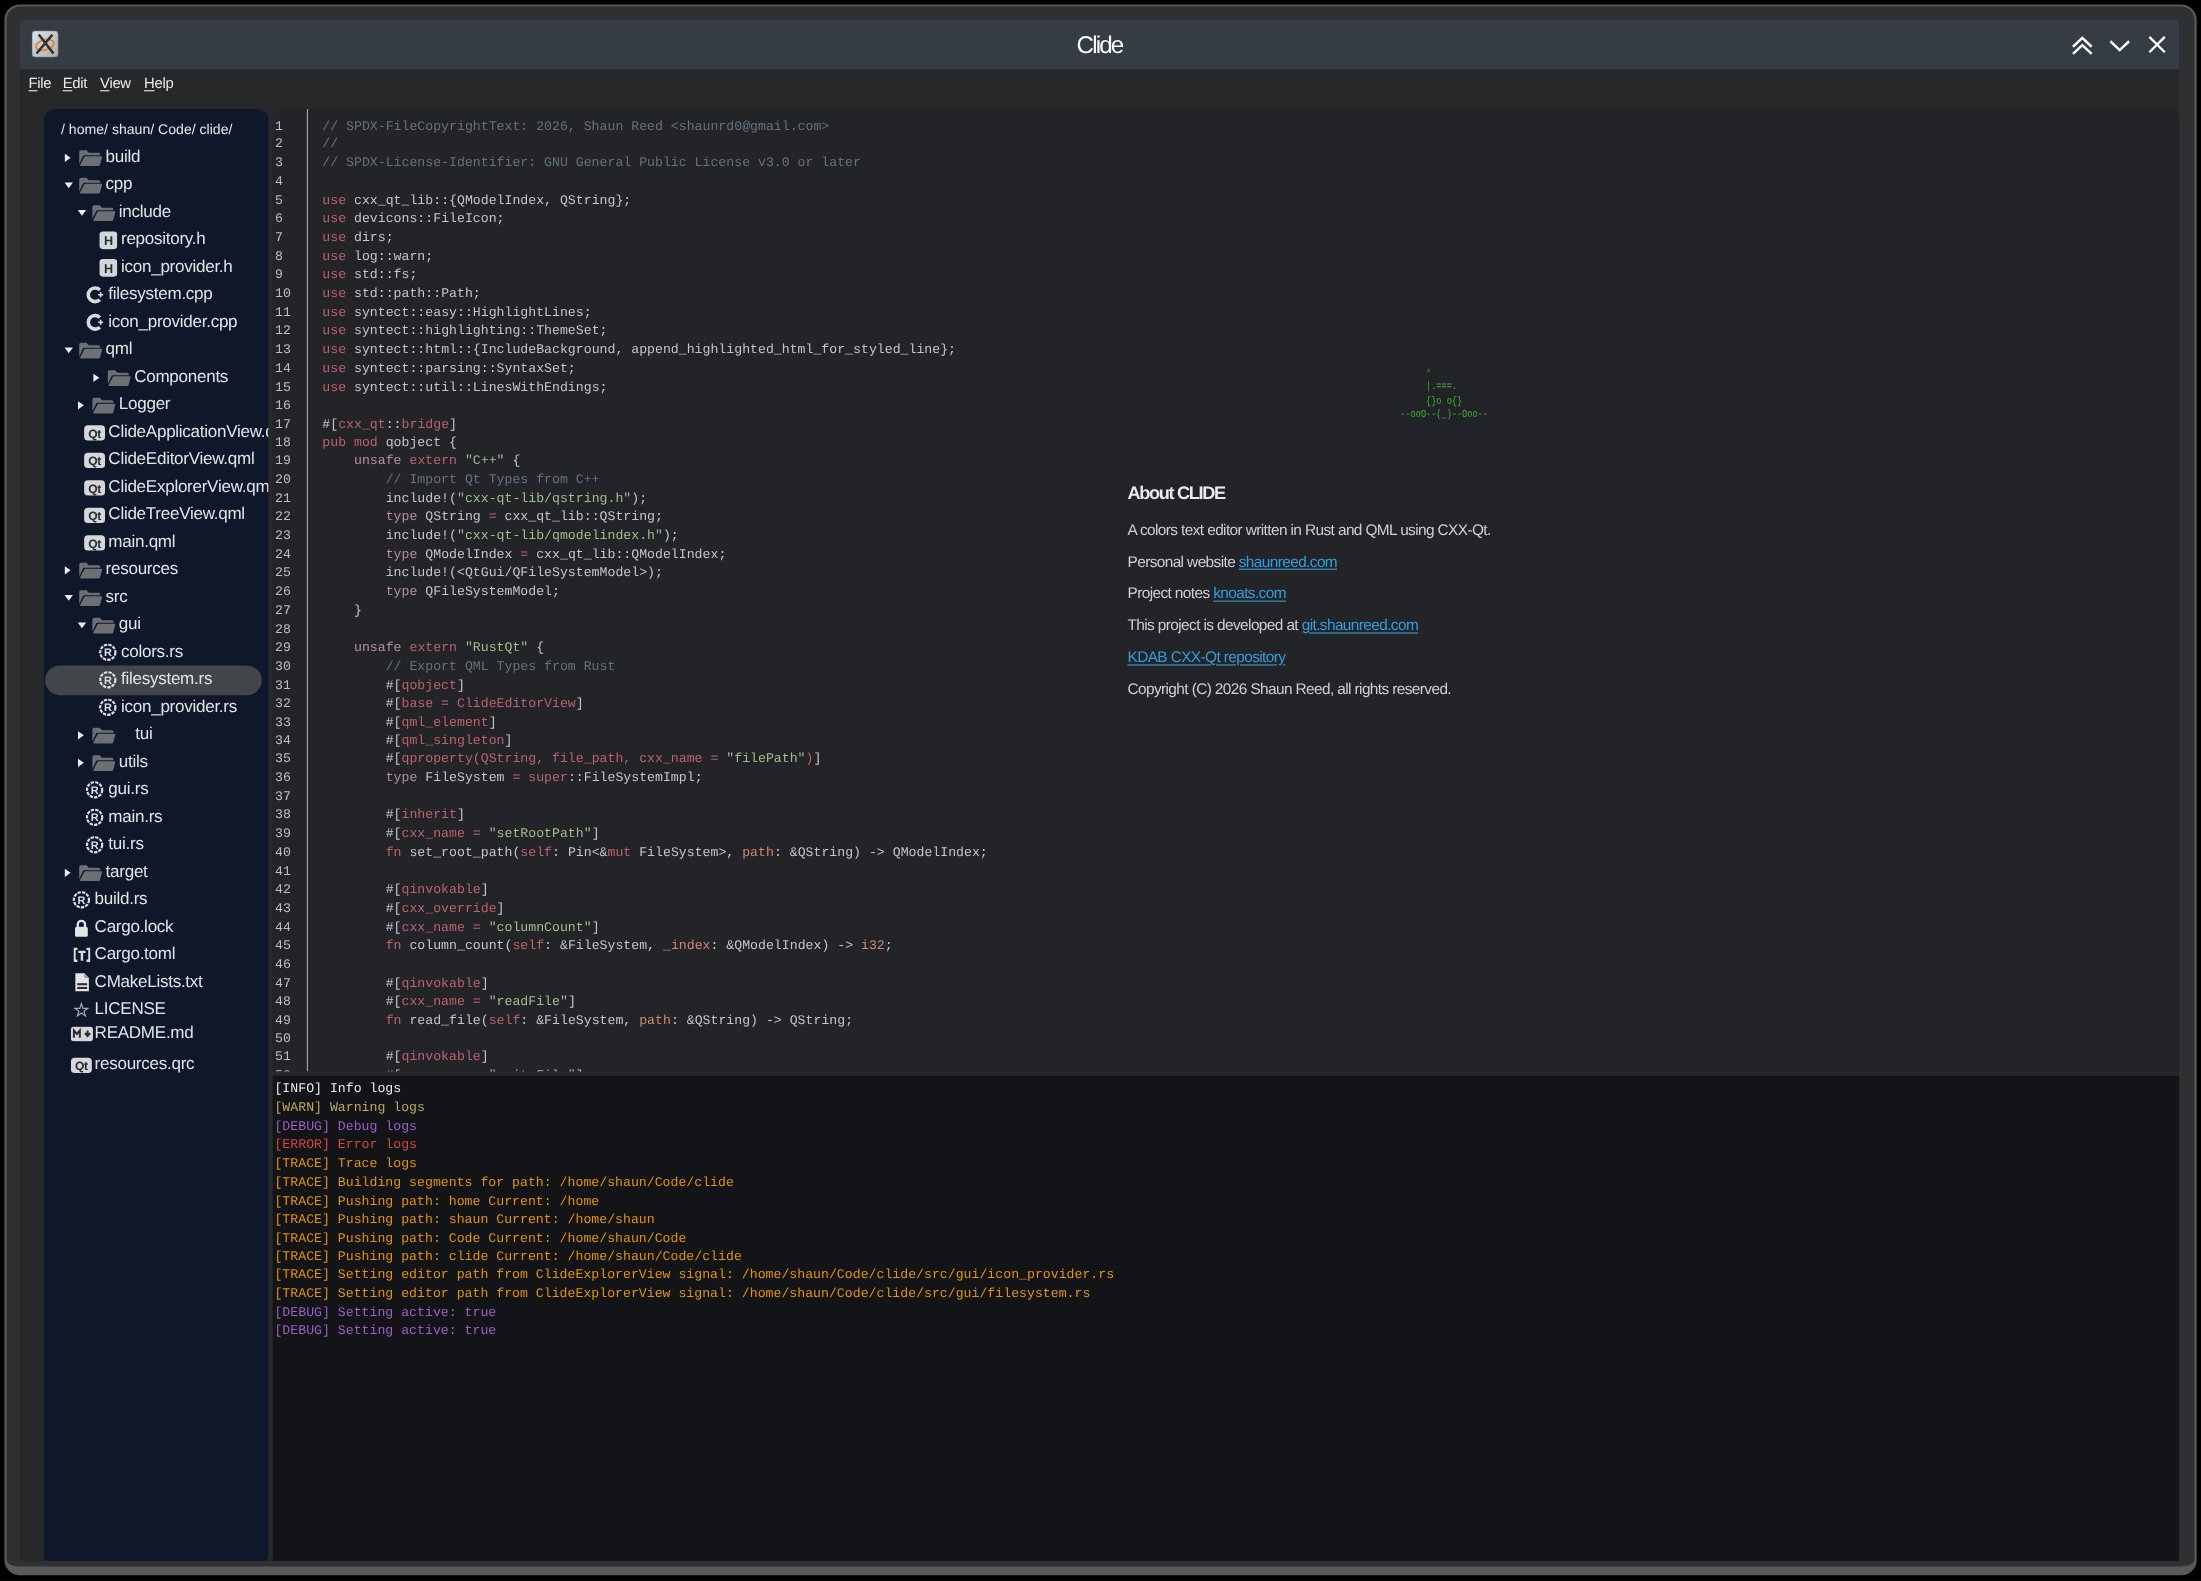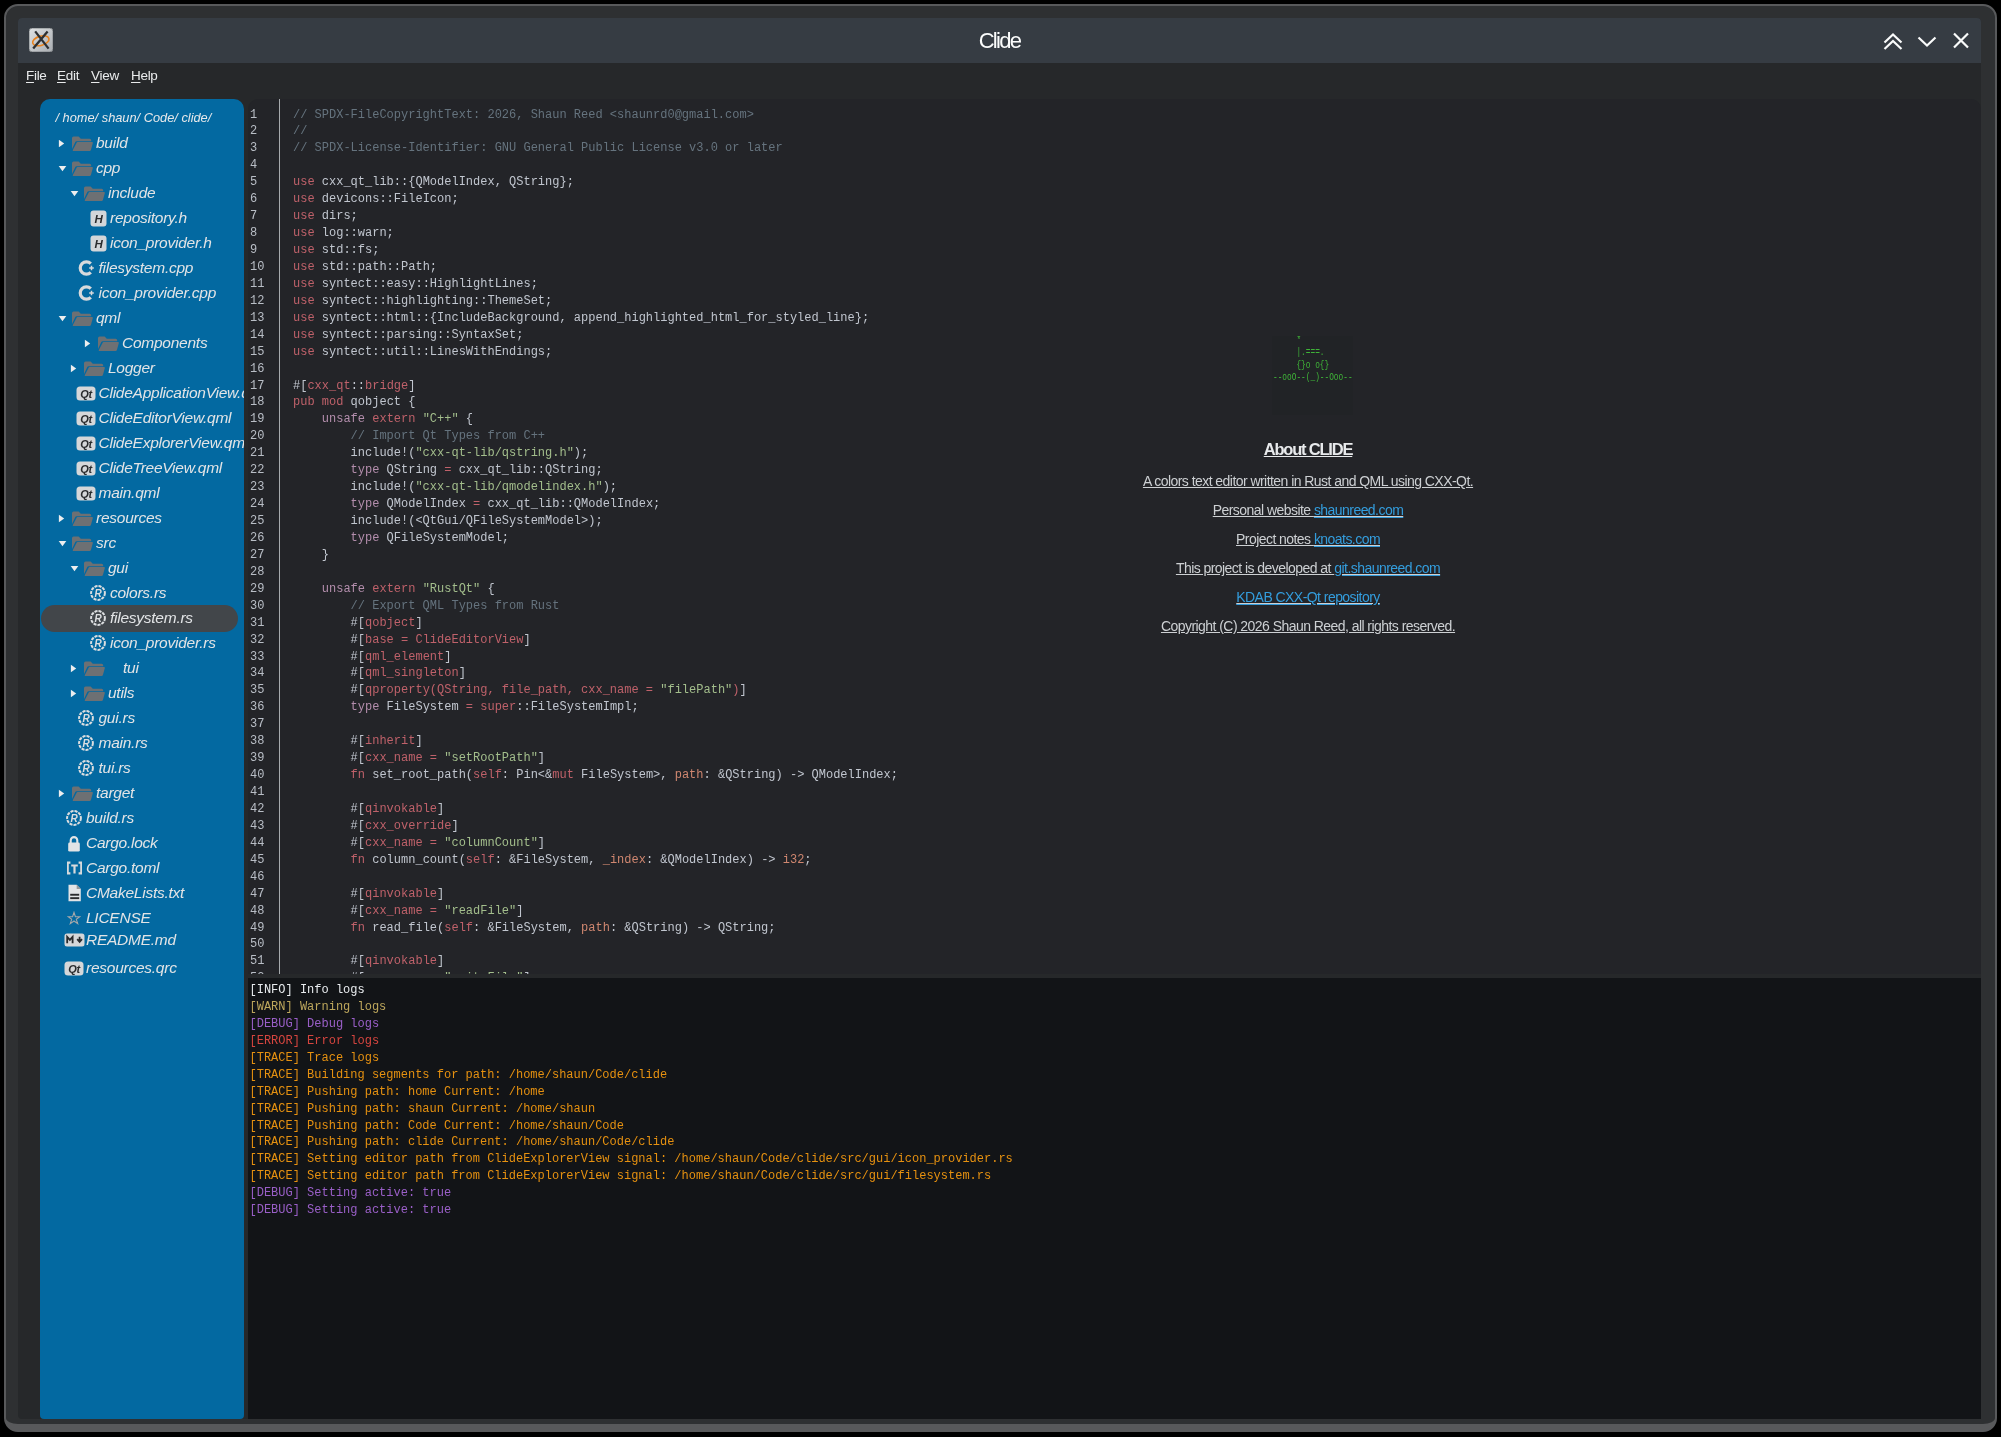--- a/index.html
+++ b/index.html
@@ -11,21 +11,21 @@
     border-radius:14px; }
   .inner { position:absolute; left:18px; top:18px; width:1963px; height:1401px;
     background:#26282a; border-radius:4px; }
   .titlebar { position:absolute; left:18px; top:18px; width:1963px; height:45px;
     background:#363c43; border-radius:4px 4px 0 0; }
   .title { position:absolute; left:18px; top:18px; width:1963px; height:45px;
     line-height:45px; text-align:center; color:#fbfcfc; font-size:22px; letter-spacing:-1.7px; }
   .menu { position:absolute; top:68px; color:#e9ebec; font-size:13.5px; letter-spacing:-0.3px; }
   .menu u { text-underline-offset:2px; text-decoration-thickness:1px; }
   .tree { position:absolute; left:40px; top:99px; width:204px; height:1320px;
-    background:#0369a1; border-radius:10px 10px 4px 4px; overflow:hidden;font-style:italic; }
+    background:#0f172a; border-radius:10px 10px 4px 4px; overflow:hidden; }
   .pill { position:absolute; left:1px; top:506px; width:197px; height:27px;
     border-radius:13.5px; background:#42464a; }
   .row { position:absolute; height:24px; display:flex; align-items:center;
     color:#e2e4e6; font-size:15.5px; letter-spacing:-0.25px; white-space:nowrap; }
   .rowh { font-size:12.8px; letter-spacing:0; color:#e6e8ea; }
   .editor { position:absolute; left:248px; top:99px; width:1733px; height:875px;
     background:#232428; border-radius:10px 10px 0 0; overflow:hidden; }
   pre { font-family:"Liberation Mono", monospace; font-size:12px; line-height:16.93px; }
   .gutter { position:absolute; left:2px; top:7.5px; color:#b9bec6; }
   .vline { position:absolute; left:31px; top:0; width:1px; height:875px; background:#a6aaad; }
@@ -33,22 +33,22 @@
   .k { color:#bf616a; } .p { color:#b48ead; } .s { color:#a3be8c; }
   .c { color:#65737e; } .o { color:#d08770; }
   .log { position:absolute; left:248px; top:978px; width:1733px; height:441px;
     background:#121417; overflow:hidden; }
   .logpre { position:absolute; left:1.5px; top:4px; }
   .li { color:#e9ecef; } .lw { color:#bda75c; } .ld { color:#9a5fc8; }
   .le { color:#d6453f; } .lt { color:#e69110; }
   .art { position:absolute; left:1272px; top:336px; width:81px; height:79px; background:#212326; overflow:hidden; }
   .artpre { position:absolute; left:1px; top:-1px; font-size:10px; line-height:12.3px; color:#3fb338;
     transform:scaleX(0.78); transform-origin:0 0; }
-  .ab { position:absolute; left:978px; width:660px; text-align:center; color:#cdd0d3;
-    font-size:14px; letter-spacing:-0.55px;text-decoration:underline; }
+  .ab { position:absolute; left:1025px; width:660px; text-align:left; color:#cdd0d3;
+    font-size:14px; letter-spacing:-0.55px; }
   .ab a { color:#339ddd; text-decoration:underline; text-underline-offset:2px; }
   .abt { top:441px; font-weight:bold; font-size:16.5px; color:#e8eaec; letter-spacing:-1.2px; }
 </style>
 </head>
 <body>
 <div class="win"></div>
 <div class="inner"></div>
 <div class="titlebar"></div>
 <div class="title">Clide</div>
 <svg class="abs" style="left:29px; top:28px" width="24" height="24">

